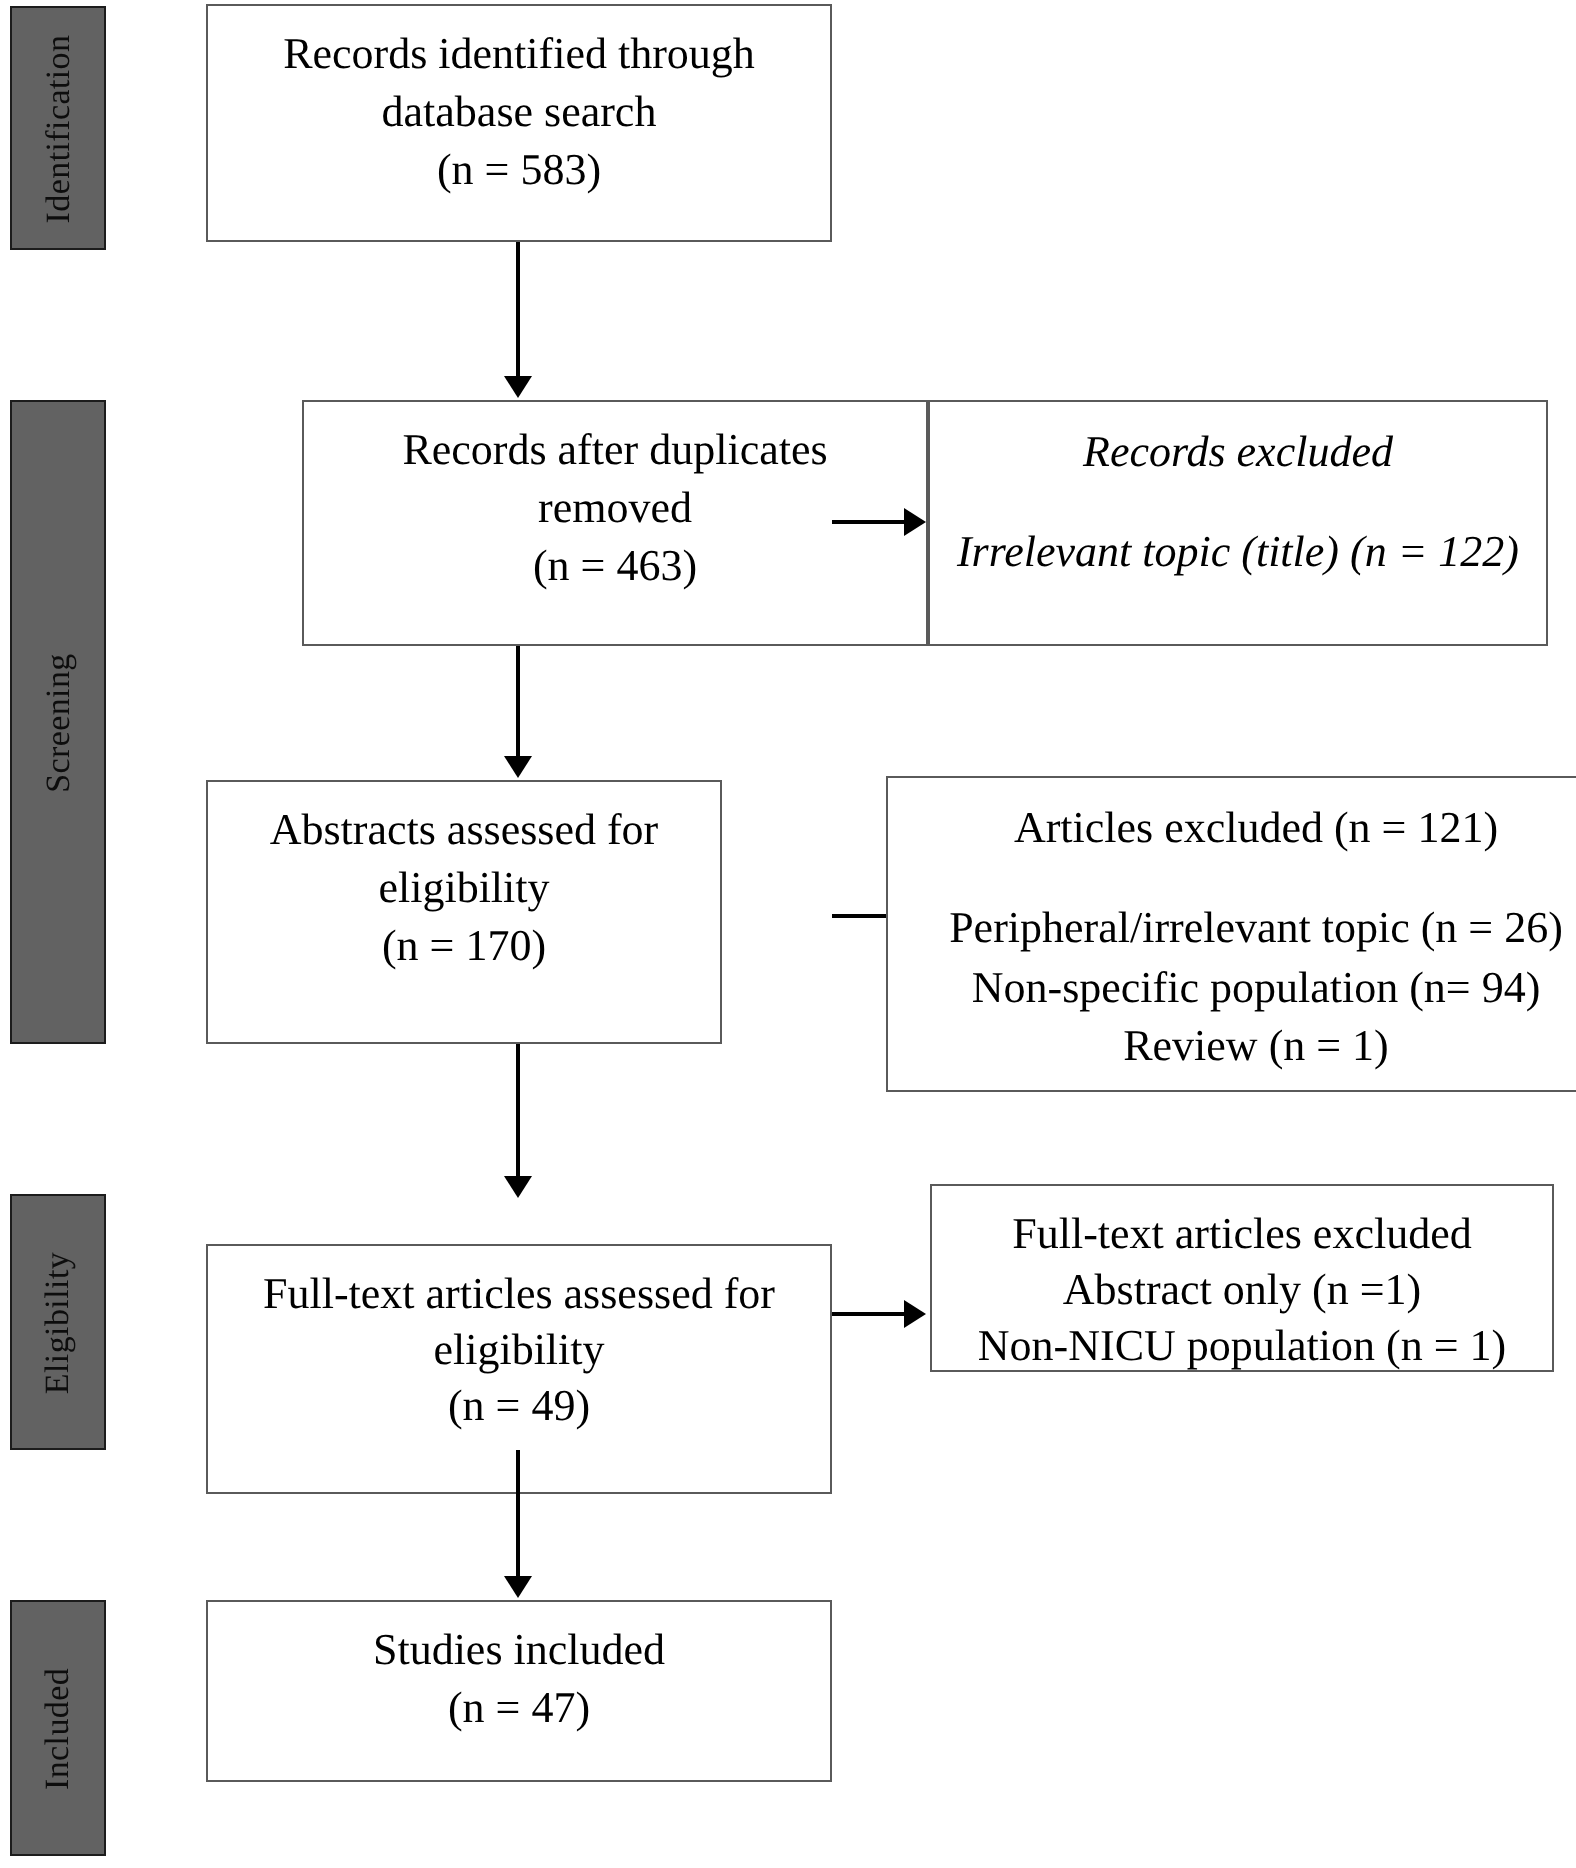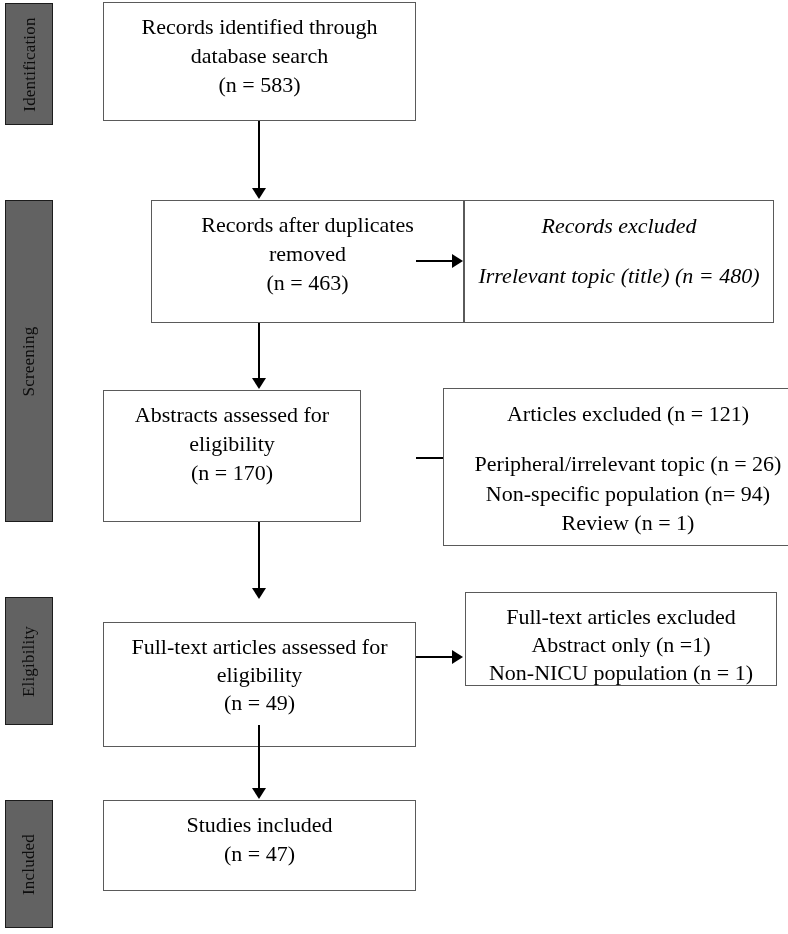--- a/index.html
+++ b/index.html
@@ -127,21 +127,21 @@
     <div class="node-text">Records after duplicates removed
 (n = 463)</div>
   </div>
 
   <div class="h-line" style="left:416px; top:260px; width:38px; height:2px;"></div>
   <div class="arrow-right" style="left:452px; top:254px;"></div>
 
   <div class="node" style="left:464px; top:200px; width:310px; height:123px;font-style:italic;">
     <div class="node-text spaced-block">Records excluded</div>
     <span class="gap-line"></span>
-    <div class="node-text spaced-block">Irrelevant topic (title) (n = 480)</div>
+    <div class="node-text spaced-block">Irrelevant topic (title) (n = 122)</div>
   </div>
 
   <div class="v-line" style="left:258px; top:323px; width:2px; height:56px;"></div>
   <div class="arrow-down" style="left:252px; top:378px;"></div>
 
   <div class="node" style="left:103px; top:390px; width:258px; height:132px;">
     <div class="node-text">Abstracts assessed for eligibility
 (n = 170)</div>
   </div>
 

